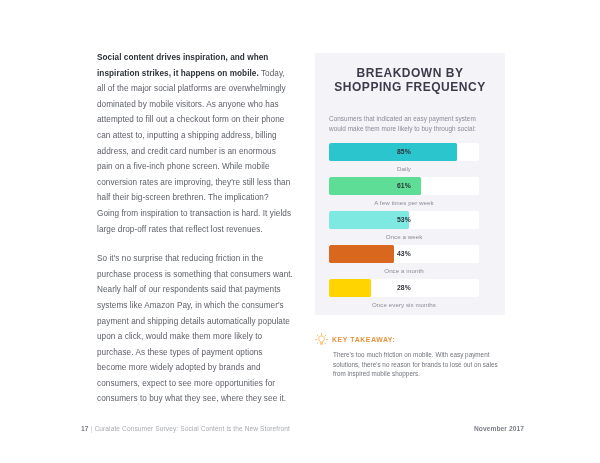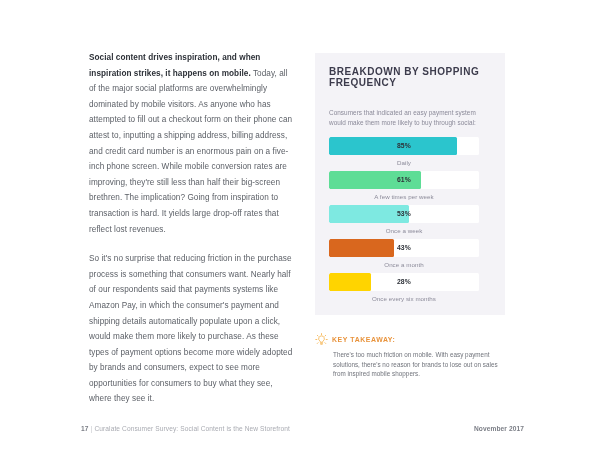--- a/index.html
+++ b/index.html
@@ -22,21 +22,21 @@
   }
 
   
   .article {
     position: absolute;
     left: 81px;
     top: 50px;
     width: 212px;
   }
   .para {
-    margin: 0 0 14px 8px;
+    margin: 0 0 14px 16px;
     font-size: 8.2px;
     line-height: 15.6px;
     color: #5b5f66;
     letter-spacing: 0.06px;
     text-align: left;
   }
   .para.last { margin-bottom: 0; }
   .para b, .lead-bold {
     font-weight: bold;
     color: #2d3138;
@@ -47,25 +47,26 @@
     position: absolute;
     left: 315px;
     top: 53px;
     width: 190px;
     height: 262px;
     background: #f4f3f7;
     box-sizing: border-box;
     padding: 13px 14px 0 14px;
   }
   .card-title {
-    font-size: 10px;
+    font-size: 12px;
     font-weight: bold;
     letter-spacing: 0.52px;
     color: #3c3b4c;
     margin: 0 0 20px 0;
+    text-align: center;
   }
   .card-sub {
     font-size: 6.4px;
     line-height: 9.6px;
     color: #8b8a99;
     margin: 0 0 10px 0;
     letter-spacing: 0.04px;
   }
 
   .bars {

